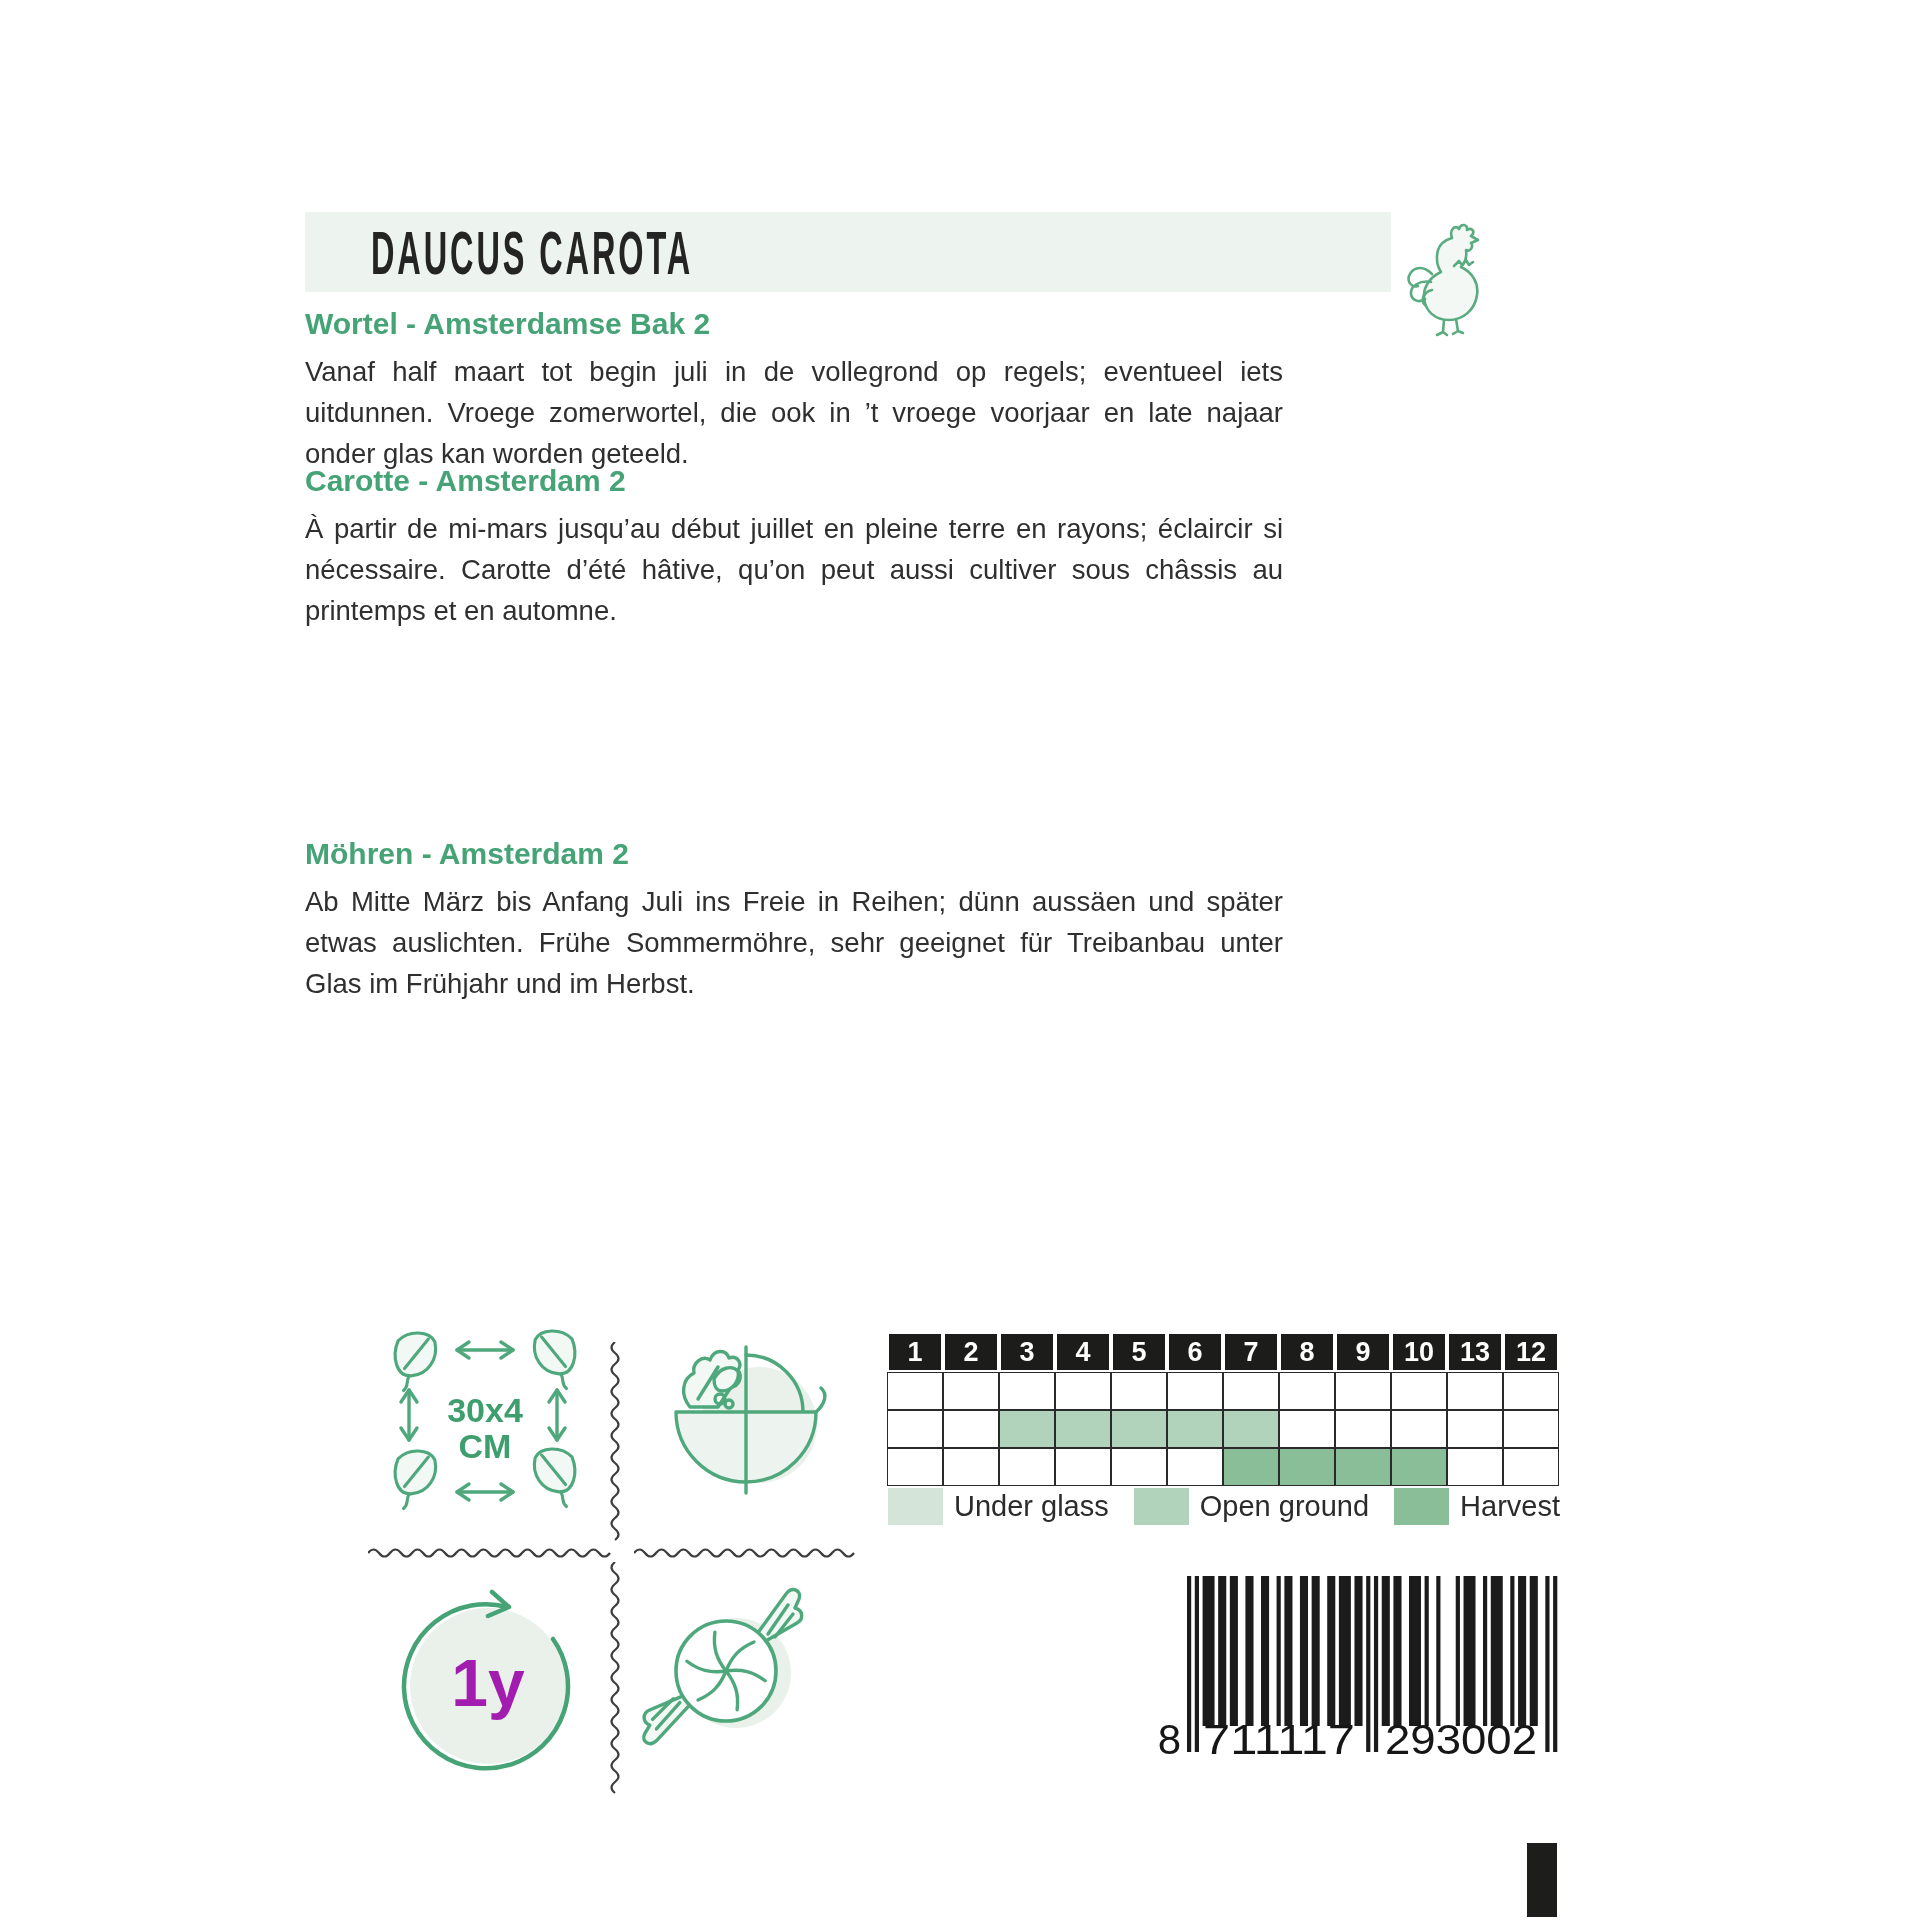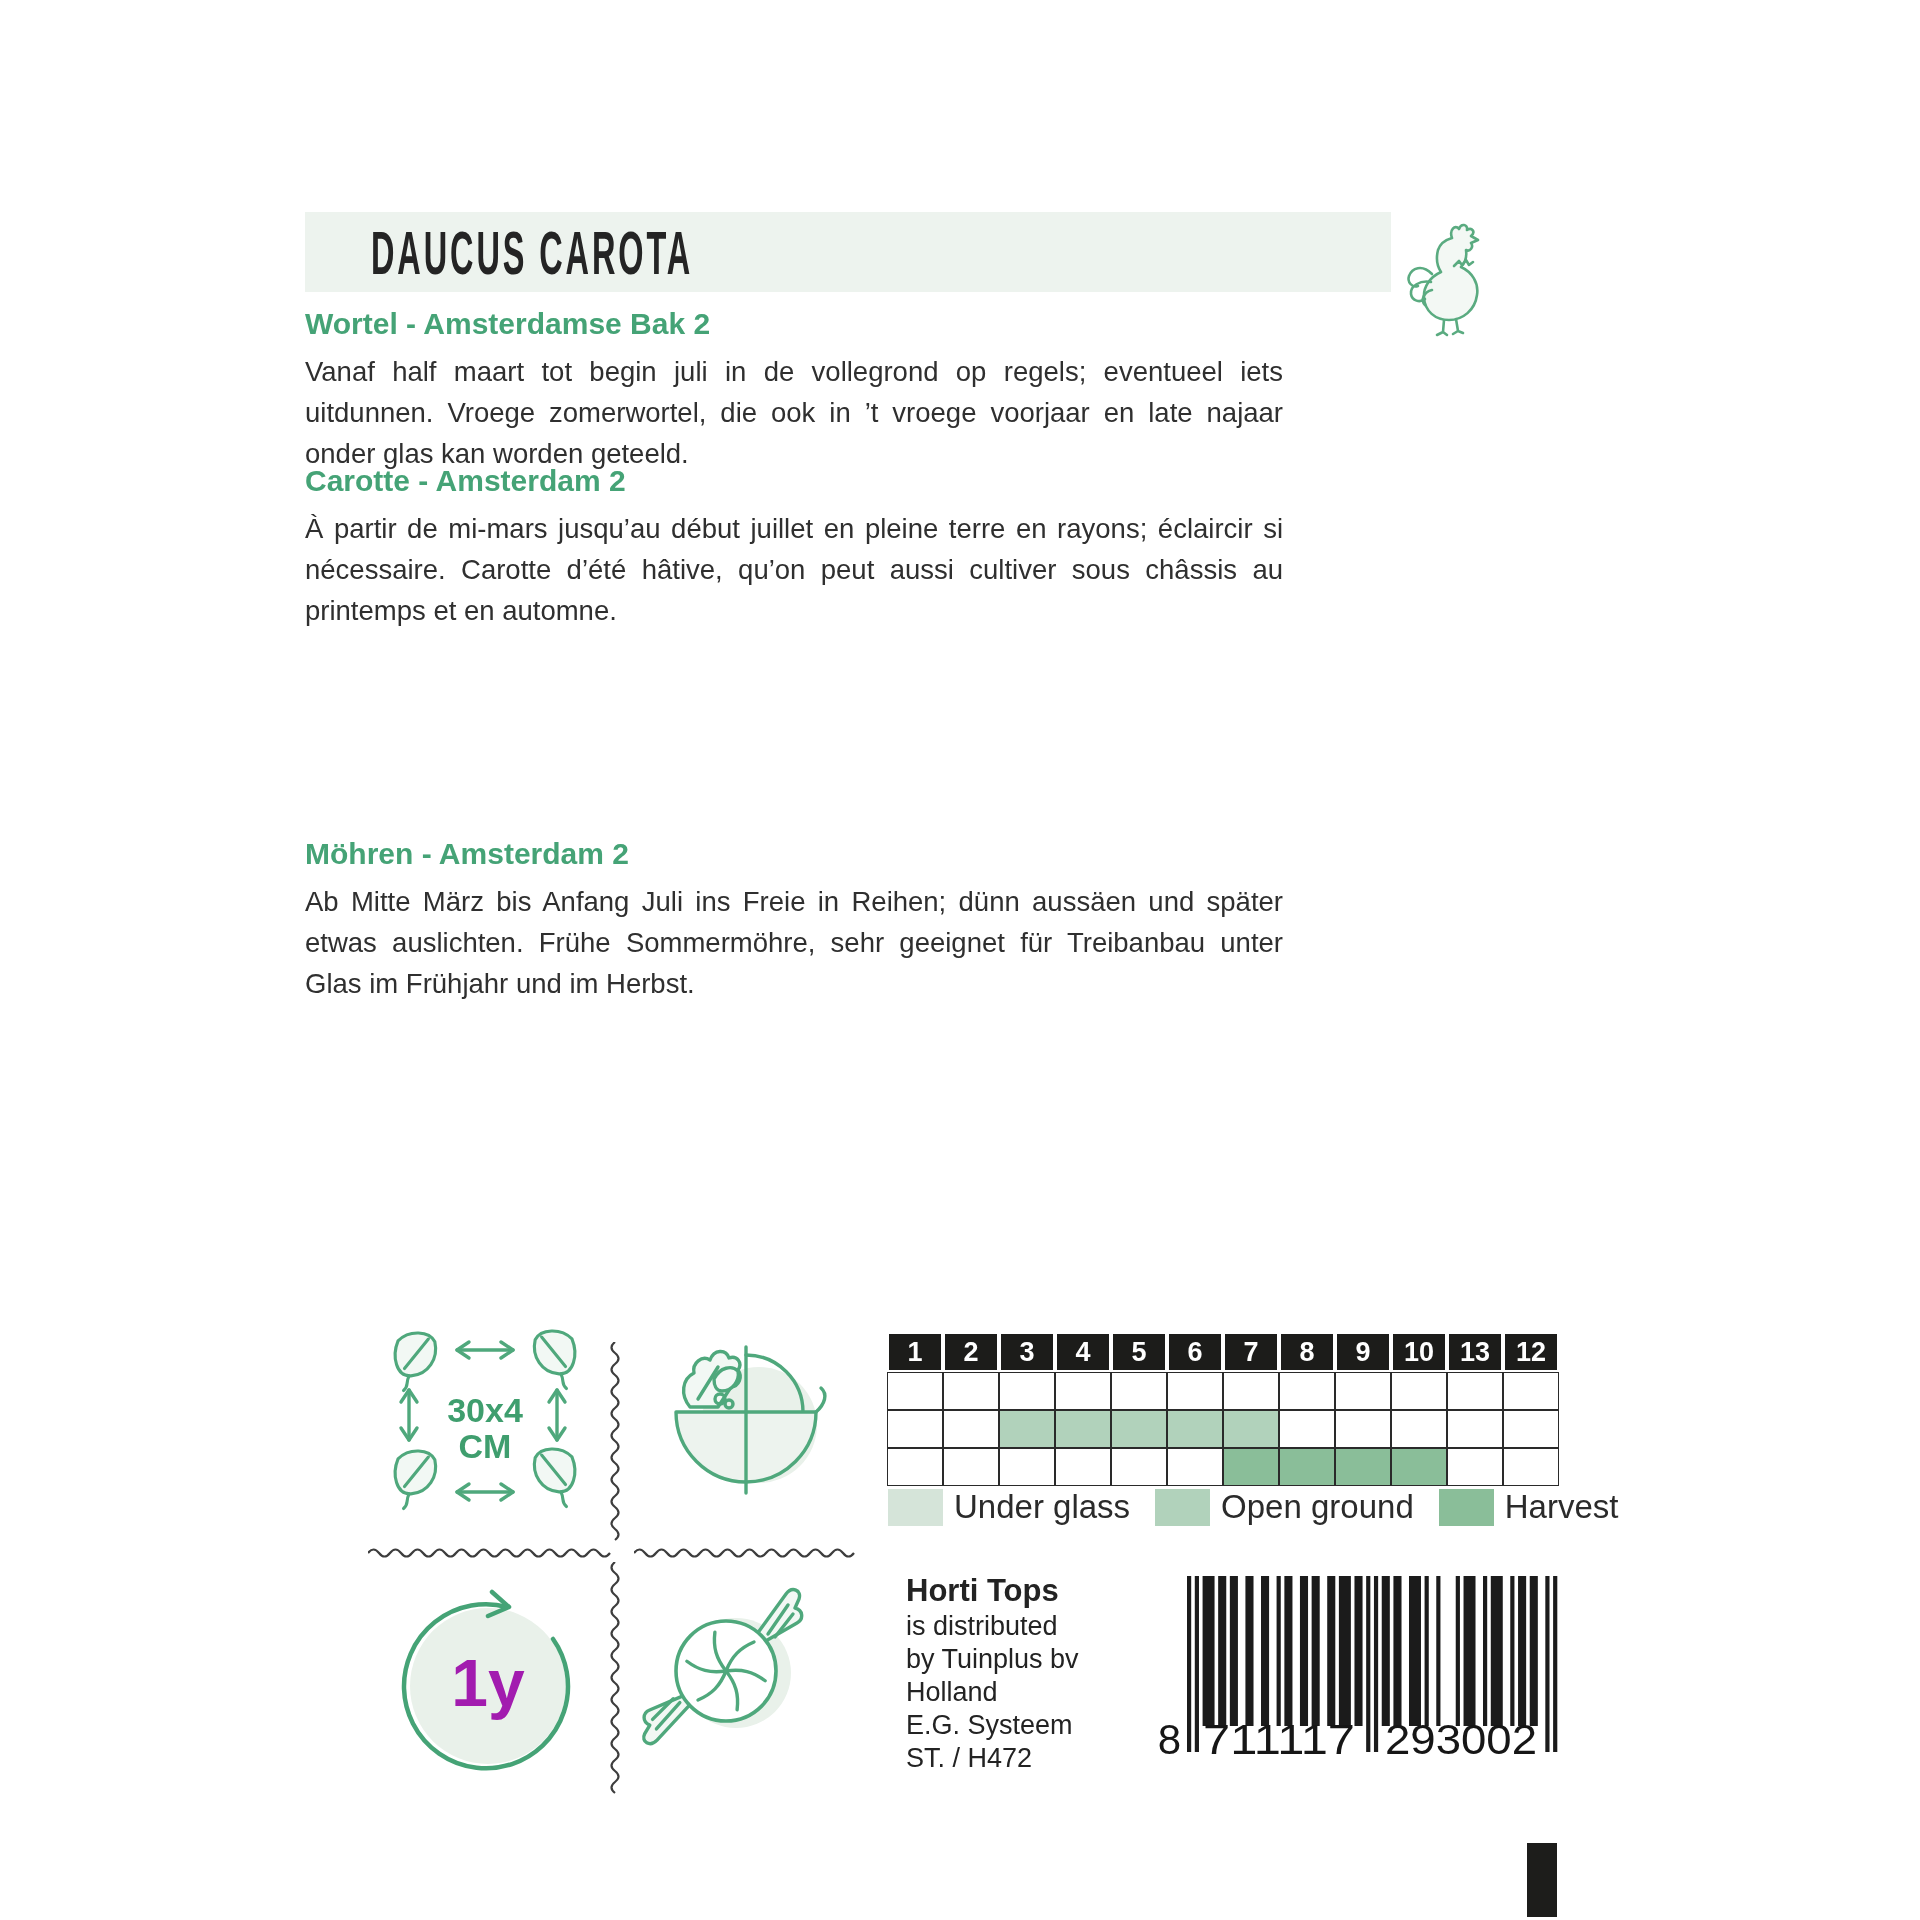--- a/index.html
+++ b/index.html
@@ -34,21 +34,21 @@
   
   #cal{position:absolute;left:887px;top:1332px;display:grid;
        grid-template-columns:repeat(12,56px);grid-template-rows:40px 38px 38px 38px;}
   .cal-h{background:#1c1c1a;border:2.5px solid #ffffff;color:#ffffff;
          display:flex;align-items:center;justify-content:center;
          font-size:27px;font-weight:bold;}
   .cal-c{border:1.5px solid #2a2a2a;background:#ffffff;}
 
   #legend{position:absolute;left:888px;top:1488px;display:flex;align-items:center;}
   .lg-swatch{width:55px;height:37px;margin-right:11px;flex:none;}
-  .lg-label{font-size:33px;color:#2b2b2b;margin-right:25px;white-space:nowrap;}
+  .lg-label{font-size:29px;color:#2b2b2b;margin-right:25px;white-space:nowrap;}
 
   
   #distributor{position:absolute;left:906px;top:1572px;color:#232323;}
   #distributor .d-title{font-size:31px;font-weight:bold;line-height:38px;}
   #distributor .d-line{font-size:27px;line-height:33px;}
 
   #barcode{position:absolute;left:1145px;top:1576px;}
 
   .crop-mark{position:absolute;left:1527px;top:1843px;width:30px;height:74px;background:#1d1d1b;}
 
@@ -238,28 +238,20 @@
     </div>
   <div id="legend">
       <div class="lg-swatch" style="background: rgb(213, 228, 217);"></div>
       <div class="lg-label">Under glass</div>
       <div class="lg-swatch" style="background: rgb(177, 210, 187);"></div>
       <div class="lg-label">Open ground</div>
       <div class="lg-swatch" style="background: rgb(138, 190, 153);"></div>
       <div class="lg-label">Harvest</div>
     </div>
 
-  <div id="distributor">
-    <div class="d-title">Horti Tops</div>
-    <div class="d-line">is distributed</div>
-    <div class="d-line">by Tuinplus bv</div>
-    <div class="d-line">Holland</div>
-    <div class="d-line">E.G. Systeem</div>
-    <div class="d-line">ST. / H472</div>
-  </div>
 
   <div id="barcode"><svg width="420" height="188" viewBox="0 0 420 188">
         <rect x="42.00" y="0" width="4.19" height="176" fill="#1b1b1b"></rect>
         <rect x="49.79" y="0" width="4.19" height="176" fill="#1b1b1b"></rect>
         <rect x="57.58" y="0" width="11.98" height="150" fill="#1b1b1b"></rect>
         <rect x="73.16" y="0" width="8.09" height="150" fill="#1b1b1b"></rect>
         <rect x="84.84" y="0" width="8.09" height="150" fill="#1b1b1b"></rect>
         <rect x="100.42" y="0" width="8.09" height="150" fill="#1b1b1b"></rect>
         <rect x="116.00" y="0" width="8.09" height="150" fill="#1b1b1b"></rect>
         <rect x="131.58" y="0" width="4.19" height="150" fill="#1b1b1b"></rect>

